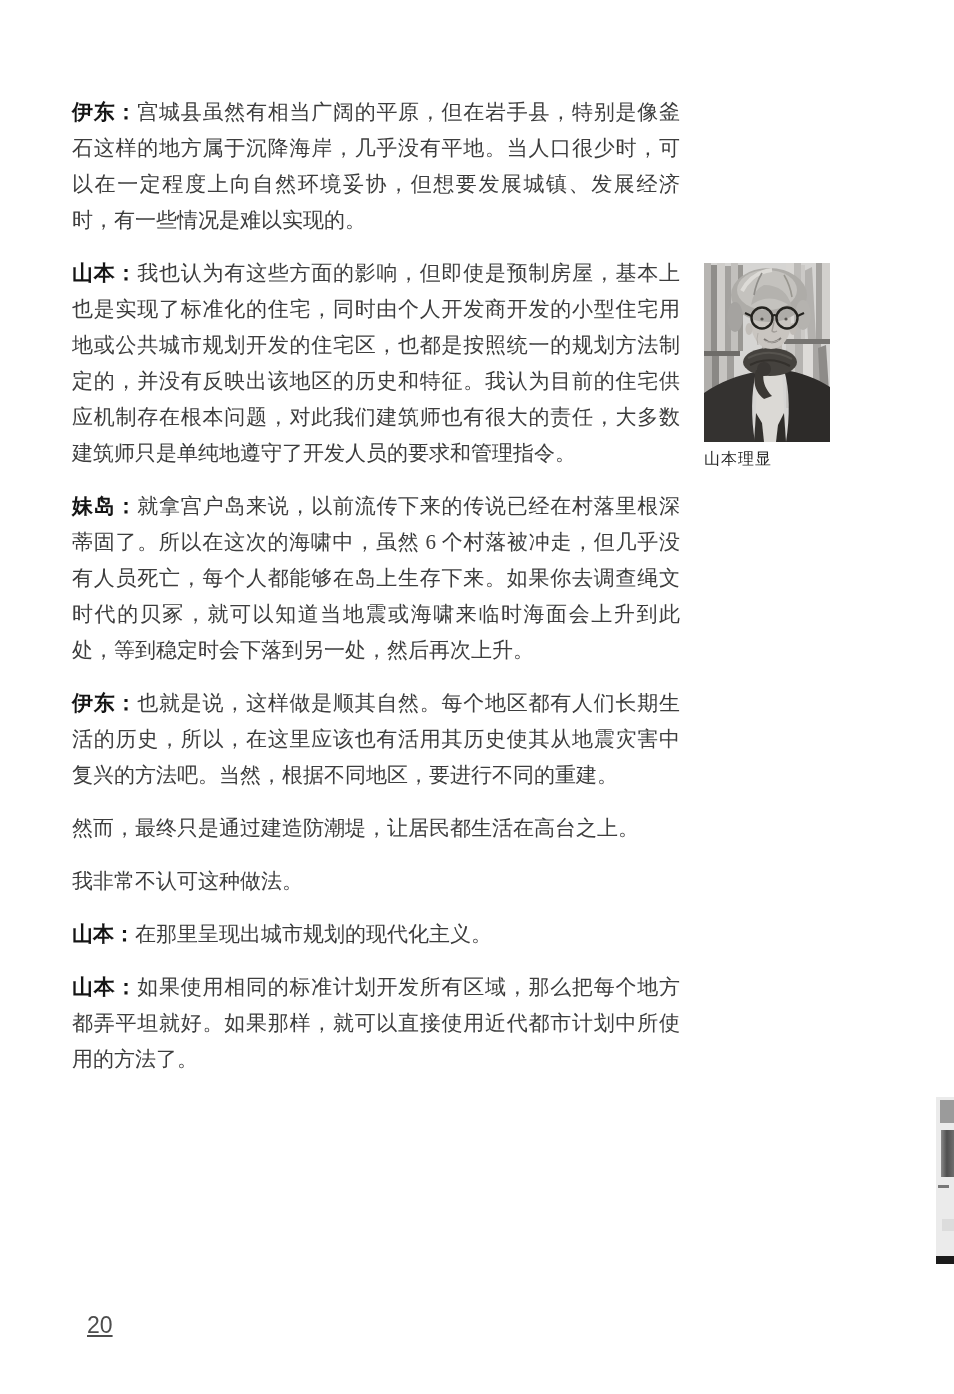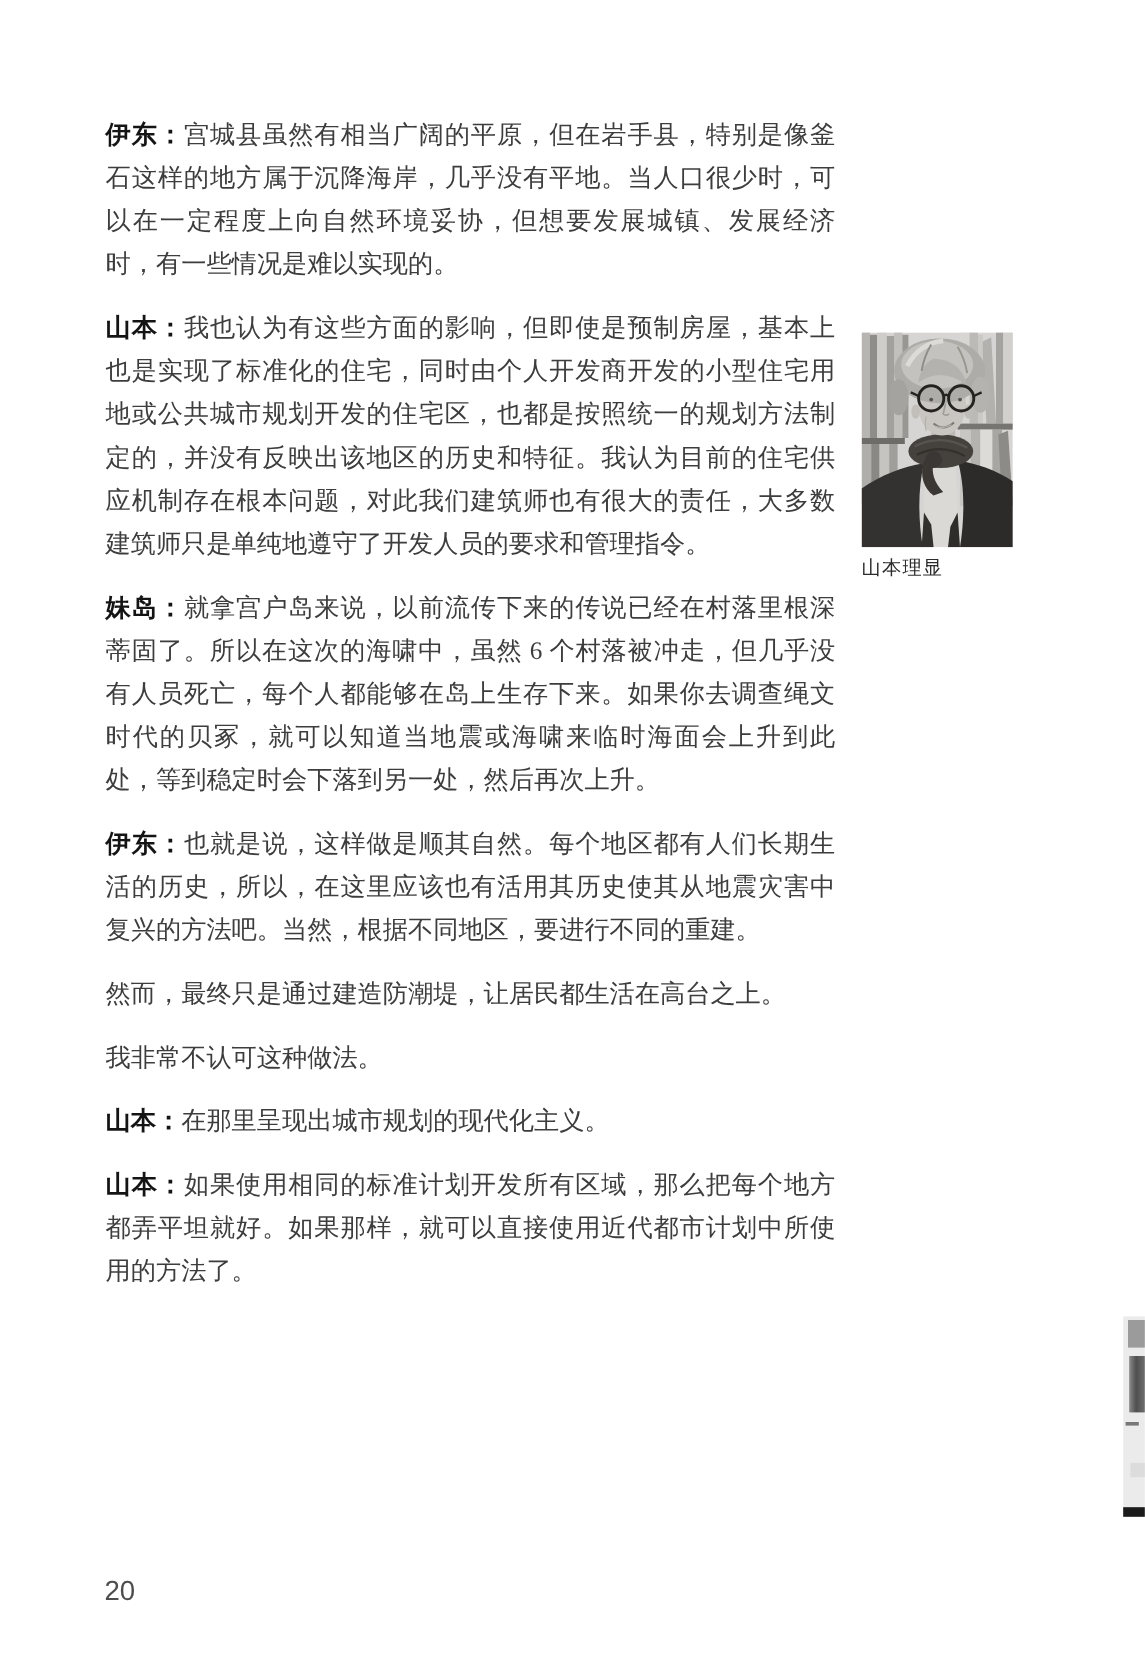--- a/index.html
+++ b/index.html
@@ -2,38 +2,38 @@
 <html><head>
 <meta charset="utf-8">
 <style>
   html,body{margin:0;padding:0;}
   body{
     width:954px;height:1394px;position:relative;overflow:hidden;
     background:#ffffff;
     font-family:"Liberation Serif","DejaVu Serif",serif;
   }
   .text-column{
-    position:absolute;left:88px;top:94px;width:608px;
+    position:absolute;left:72px;top:94px;width:608px;
     font-size:21px;line-height:36px;color:#3d3d3d;
     text-align:justify;text-justify:inter-ideograph;
   }
   .para{margin:0 0 17px 0;padding:0;}
   .speaker{font-weight:700;color:#141414;}
   .portrait{
-    position:absolute;left:704px;top:263px;width:124px;margin:14px;padding:0;
+    position:absolute;left:704px;top:263px;width:124px;margin:0;padding:0;
   }
   .portrait svg{display:block;width:126px;height:179px;}
   .photo-caption{
     font-family:"Liberation Sans","DejaVu Sans",sans-serif;
     font-size:16px;color:#2b2b2b;margin-top:7px;letter-spacing:1px;
   }
   .page-number{
     position:absolute;left:87px;top:1312px;
     font-family:"Liberation Sans","DejaVu Sans",sans-serif;
-    font-size:23px;color:#4d4d4d;
+    font-size:23px;color:#4d4d4d;text-decoration:underline;
   }
   .edge-strip{
     position:absolute;left:936px;top:1097px;width:18px;height:167px;
     background:#ebebeb;
   }
   .edge-strip .es-block{position:absolute;left:4px;top:3px;width:14px;height:23px;background:#9b9b9b;}
   .edge-strip .es-streak{position:absolute;left:5px;top:33px;width:13px;height:47px;
     background:linear-gradient(90deg,#8a8a8a 0%,#4f4f4f 45%,#6e6e6e 100%);}
   .edge-strip .es-dash{position:absolute;left:2px;top:88px;width:11px;height:3px;background:#787878;}
   .edge-strip .es-faint{position:absolute;left:6px;top:122px;width:12px;height:12px;background:#dcdcdc;}

